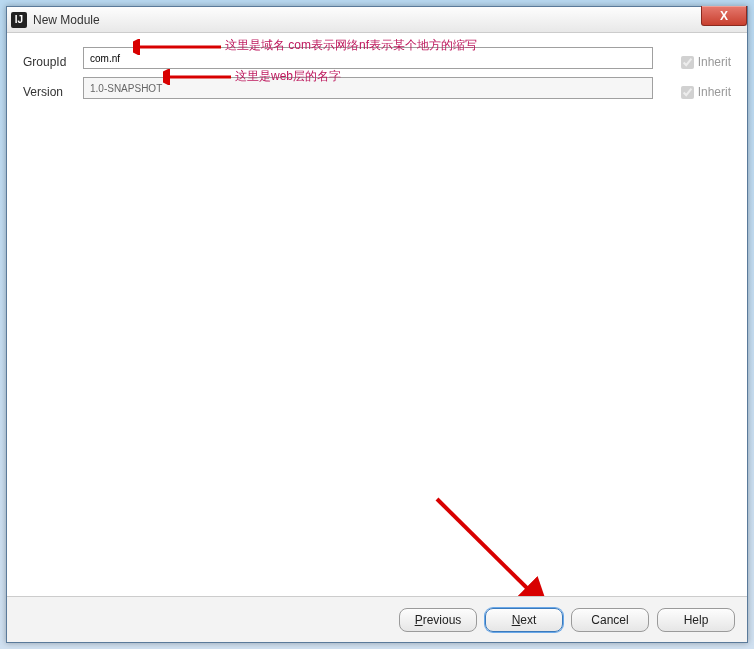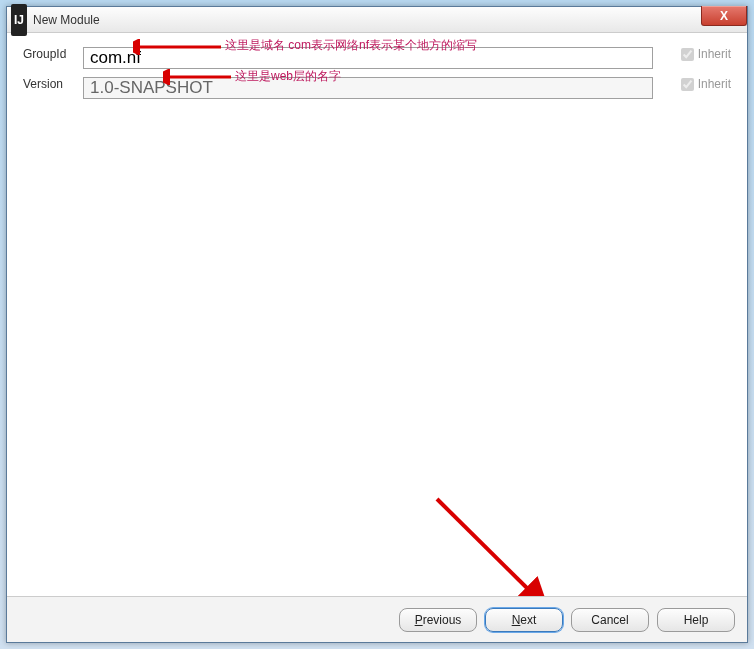--- a/index.html
+++ b/index.html
@@ -1,25 +1,25 @@
 <!DOCTYPE html>
 <html><head>
 <meta charset="utf-8">
 <style>
   * { box-sizing: border-box; margin: 0; padding: 0; font-family: "Segoe UI", Tahoma, sans-serif; font-size: 12px; }
   body { background: linear-gradient(to bottom, #b8d8f0, #d0e0f0); width: 754px; height: 649px; overflow: hidden; }
   .window { position: absolute; left: 6px; top: 6px; width: 742px; height: 637px; border: 1px solid #5a7a9a; background: #fff; box-shadow: 0 0 6px rgba(0,0,0,0.3); }
   .titlebar { height: 26px; background: linear-gradient(to bottom, #fdfdfd, #e8e8e8); border-bottom: 1px solid #ccc; display: flex; align-items: center; padding: 0 4px; position: relative; }
-  .titlebar .icon { width: 16px; height: 32px; background: #222; display: inline-flex; align-items: center; justify-content: center; color: #fff; font-size: 12px; font-weight: bold; margin-right: 6px; border-radius: 2px; }
+  .titlebar .icon { width: 16px; height: 16px; background: #222; display: inline-flex; align-items: center; justify-content: center; color: #fff; font-size: 10px; font-weight: bold; margin-right: 6px; border-radius: 2px; }
   .titlebar .title { color: #333; }
   .closebtn { position: absolute; right: 0; top: -1px; width: 46px; height: 20px; background: linear-gradient(to bottom, #e67a6f, #c8402f); border: 1px solid #8a2a1f; border-top: none; border-radius: 0 0 3px 3px; display: flex; align-items: center; justify-content: center; color: #fff; font-weight: bold; font-size: 11px; cursor: pointer; box-shadow: inset 0 1px 0 rgba(255,255,255,0.3); }
   .content { padding: 14px 16px; position: relative; height: calc(100% - 26px - 46px); }
-  .form-row { display: flex; align-items: flex-start; margin-bottom: 8px; }
+  .form-row { display: flex; align-items: flex-end; margin-bottom: 8px; }
   .form-row label { width: 60px; color: #333; }
-  .form-row input[type="text"] { flex: 1; height: 22px; padding: 2px 6px; border: 1px solid #a0a0a0; background: #fff; font-size: 17px; }
+  .form-row input[type="text"] { flex: 1; height: 22px; padding: 2px 6px; border: 1px solid #a0a0a0; background: #fff; font-size: 10px; }
   .form-row input[type="text"].focused { border: 1px solid #3a7abd; box-shadow: 0 0 0 1px #6aa8e8; outline: none; }
   .form-row input[type="text"][disabled] { background: #f6f6f6; color: #666; }
   .inherit-cell { width: 78px; display: flex; align-items: center; justify-content: flex-end; gap: 4px; color: #999; }
   .inherit-cell input[type="checkbox"] { width: 13px; height: 13px; }
   .footer { position: absolute; bottom: 0; left: 0; right: 0; height: 46px; border-top: 1px solid #ccc; background: #f3f3f3; display: flex; align-items: center; justify-content: flex-end; padding: 0 12px; gap: 8px; }
   .footer button { min-width: 78px; height: 24px; background: linear-gradient(to bottom, #fdfdfd, #e6e6e6); border: 1px solid #9a9a9a; border-radius: 8px; cursor: pointer; color: #222; }
   .footer button.primary { border: 1px solid #3a7abd; box-shadow: 0 0 0 1px #6aa8e8; }
   .annot { position: absolute; color: #be185d; font-size: 12px; white-space: nowrap; pointer-events: none; }
   .arrow { position: absolute; pointer-events: none; }
   .und { text-decoration: underline; }

